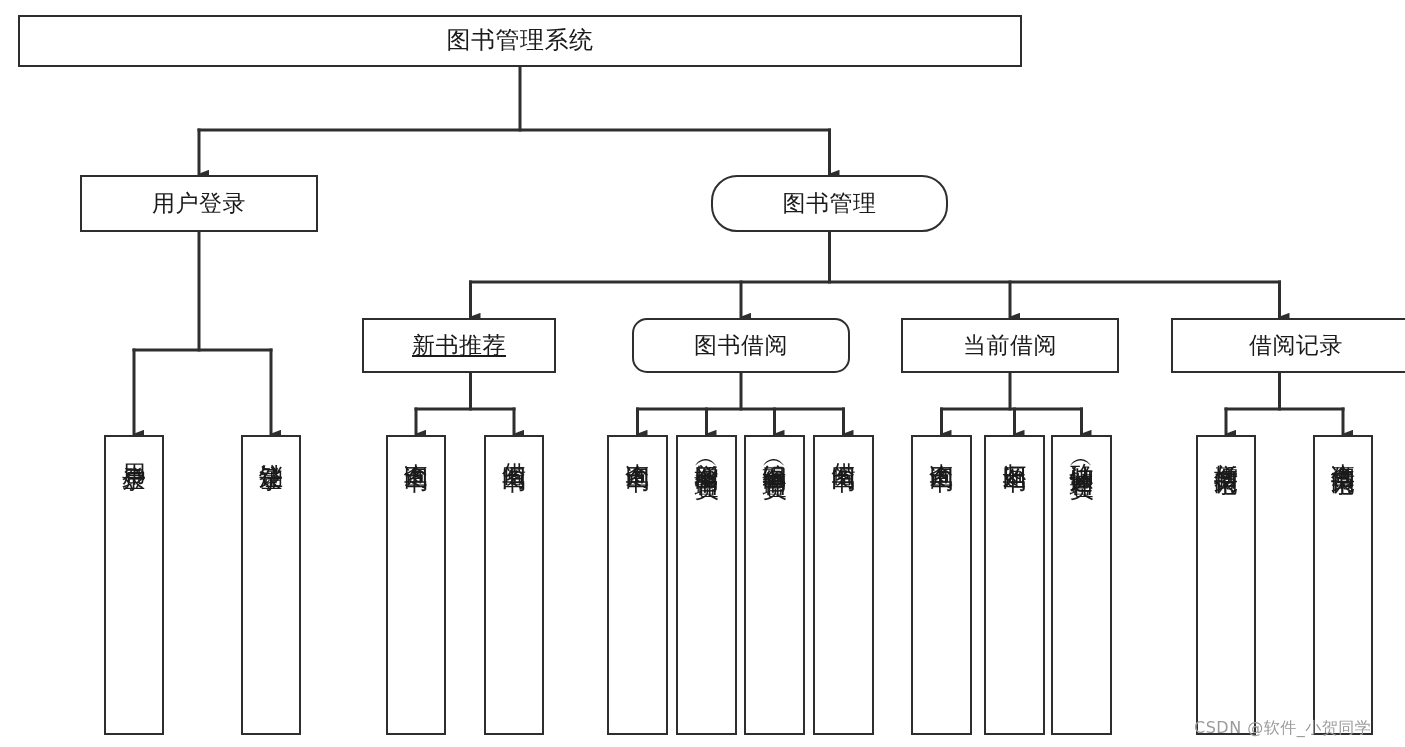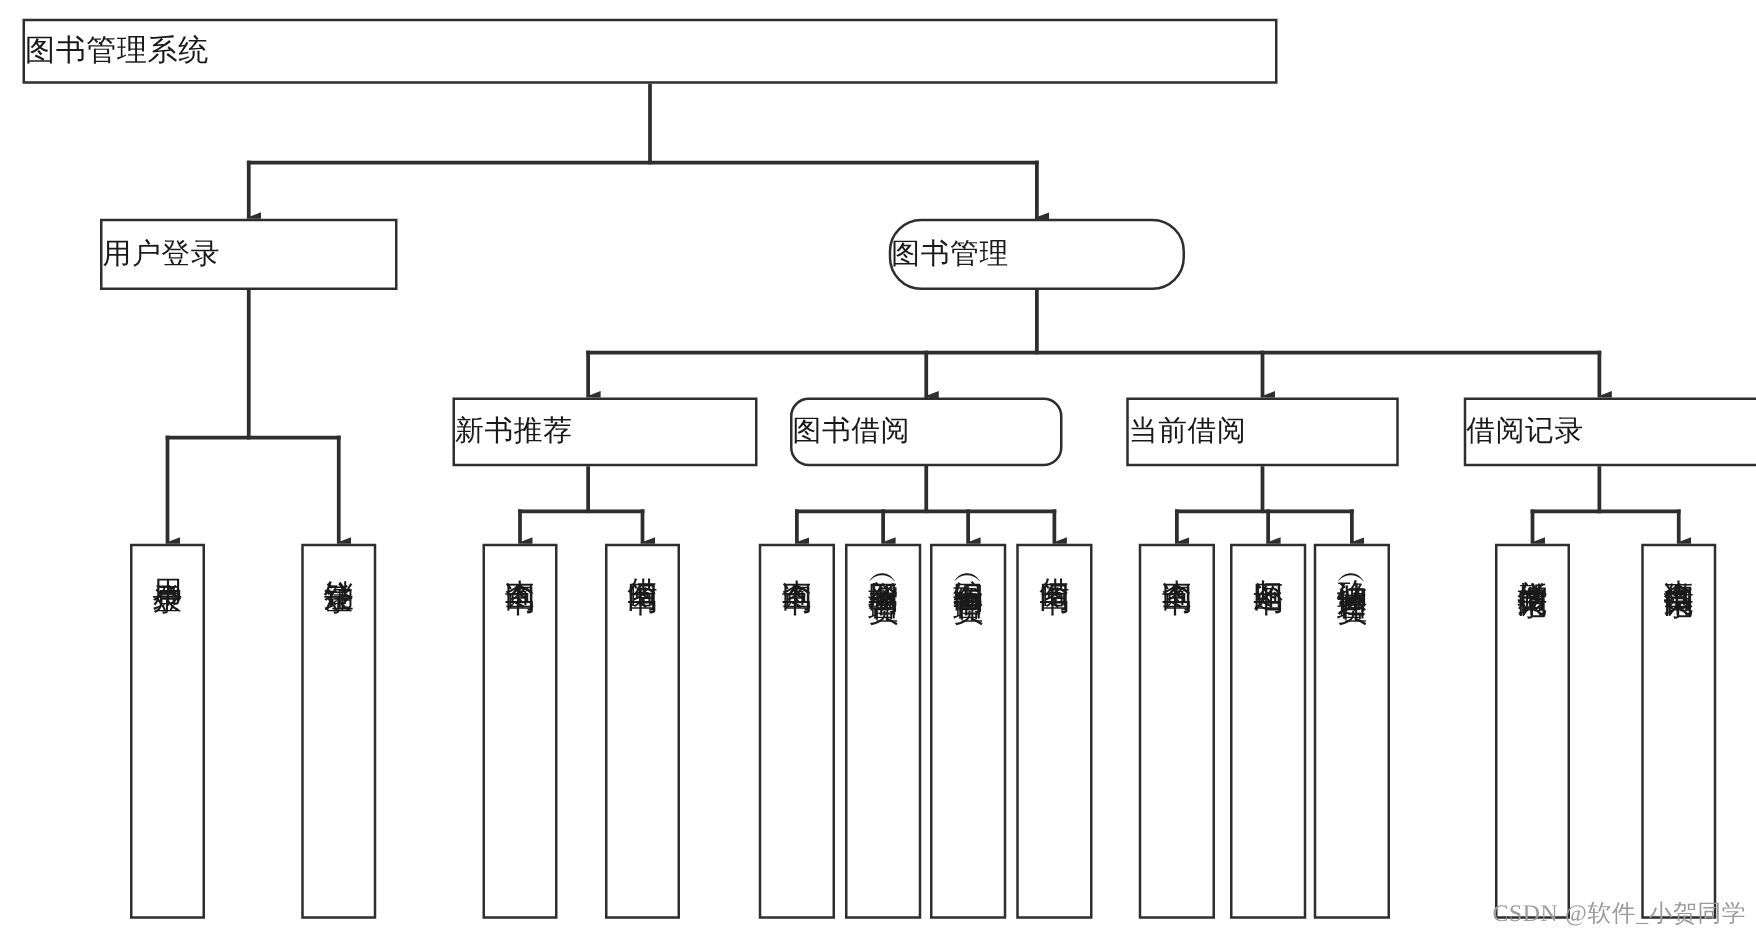--- a/index.html
+++ b/index.html
@@ -26,20 +26,21 @@
     height: 747px;
     pointer-events: none;
   }
   .node {
     position: absolute;
     box-sizing: border-box;
     background: #ffffff;
     border: 2.5px solid #2e2e2e;
     display: flex;
     align-items: center;
+    justify-content: center;
     color: #1a1a1a;
   }
   .node-label {
     display: block;
     text-align: center;
     line-height: 1.22;
     letter-spacing: 0.5px;
     white-space: nowrap;
   }
   
@@ -59,26 +60,25 @@
   .node.vertical .node-label {
     writing-mode: vertical-rl;
     text-orientation: upright;
     font-size: 24px;
     line-height: 1.0;
     letter-spacing: 2px;
     white-space: nowrap;
   }
   .watermark {
     position: absolute;
-    font-size: 19px;
+    font-size: 16px;
     color: #9b9b9b;
     letter-spacing: 0.5px;
     white-space: nowrap;
     user-select: none;
-    font-family: Liberation Serif, serif;
   }
 </style>
 </head>
 <body>
 
 <div id="diagram-root">
 
   <svg id="connector-layer" viewBox="0 0 1405 747" xmlns="http://www.w3.org/2000/svg">
     <defs>
       <marker id="arrowhead" markerWidth="9" markerHeight="11" refX="4.2" refY="10" orient="auto" markerUnits="userSpaceOnUse">
@@ -125,21 +125,21 @@
   <div id="nodes-layer">
       <div class="node horizontal root" style="left: 18px; top: 15px; width: 1004px; height: 52px;">
         <span class="node-label">图书管理系统</span>
       </div>
       <div class="node horizontal" style="left: 80px; top: 175px; width: 238px; height: 57px;">
         <span class="node-label">用户登录</span>
       </div>
       <div class="node horizontal" style="left: 711px; top: 175px; width: 237px; height: 57px; border-radius: 26px;">
         <span class="node-label">图书管理</span>
       </div>
-      <div class="node horizontal" style="left: 362px; top: 318px; width: 244px; height: 55px;">
+      <div class="node horizontal" style="left: 362px; top: 318px; width: 194px; height: 55px; text-decoration: underline;">
         <span class="node-label">新书推荐</span>
       </div>
       <div class="node horizontal" style="left: 632px; top: 318px; width: 218px; height: 55px; border-radius: 15px;">
         <span class="node-label">图书借阅</span>
       </div>
       <div class="node horizontal" style="left: 901px; top: 318px; width: 218px; height: 55px;">
         <span class="node-label">当前借阅</span>
       </div>
       <div class="node horizontal" style="left: 1171px; top: 318px; width: 250px; height: 55px;">
         <span class="node-label">借阅记录</span>

